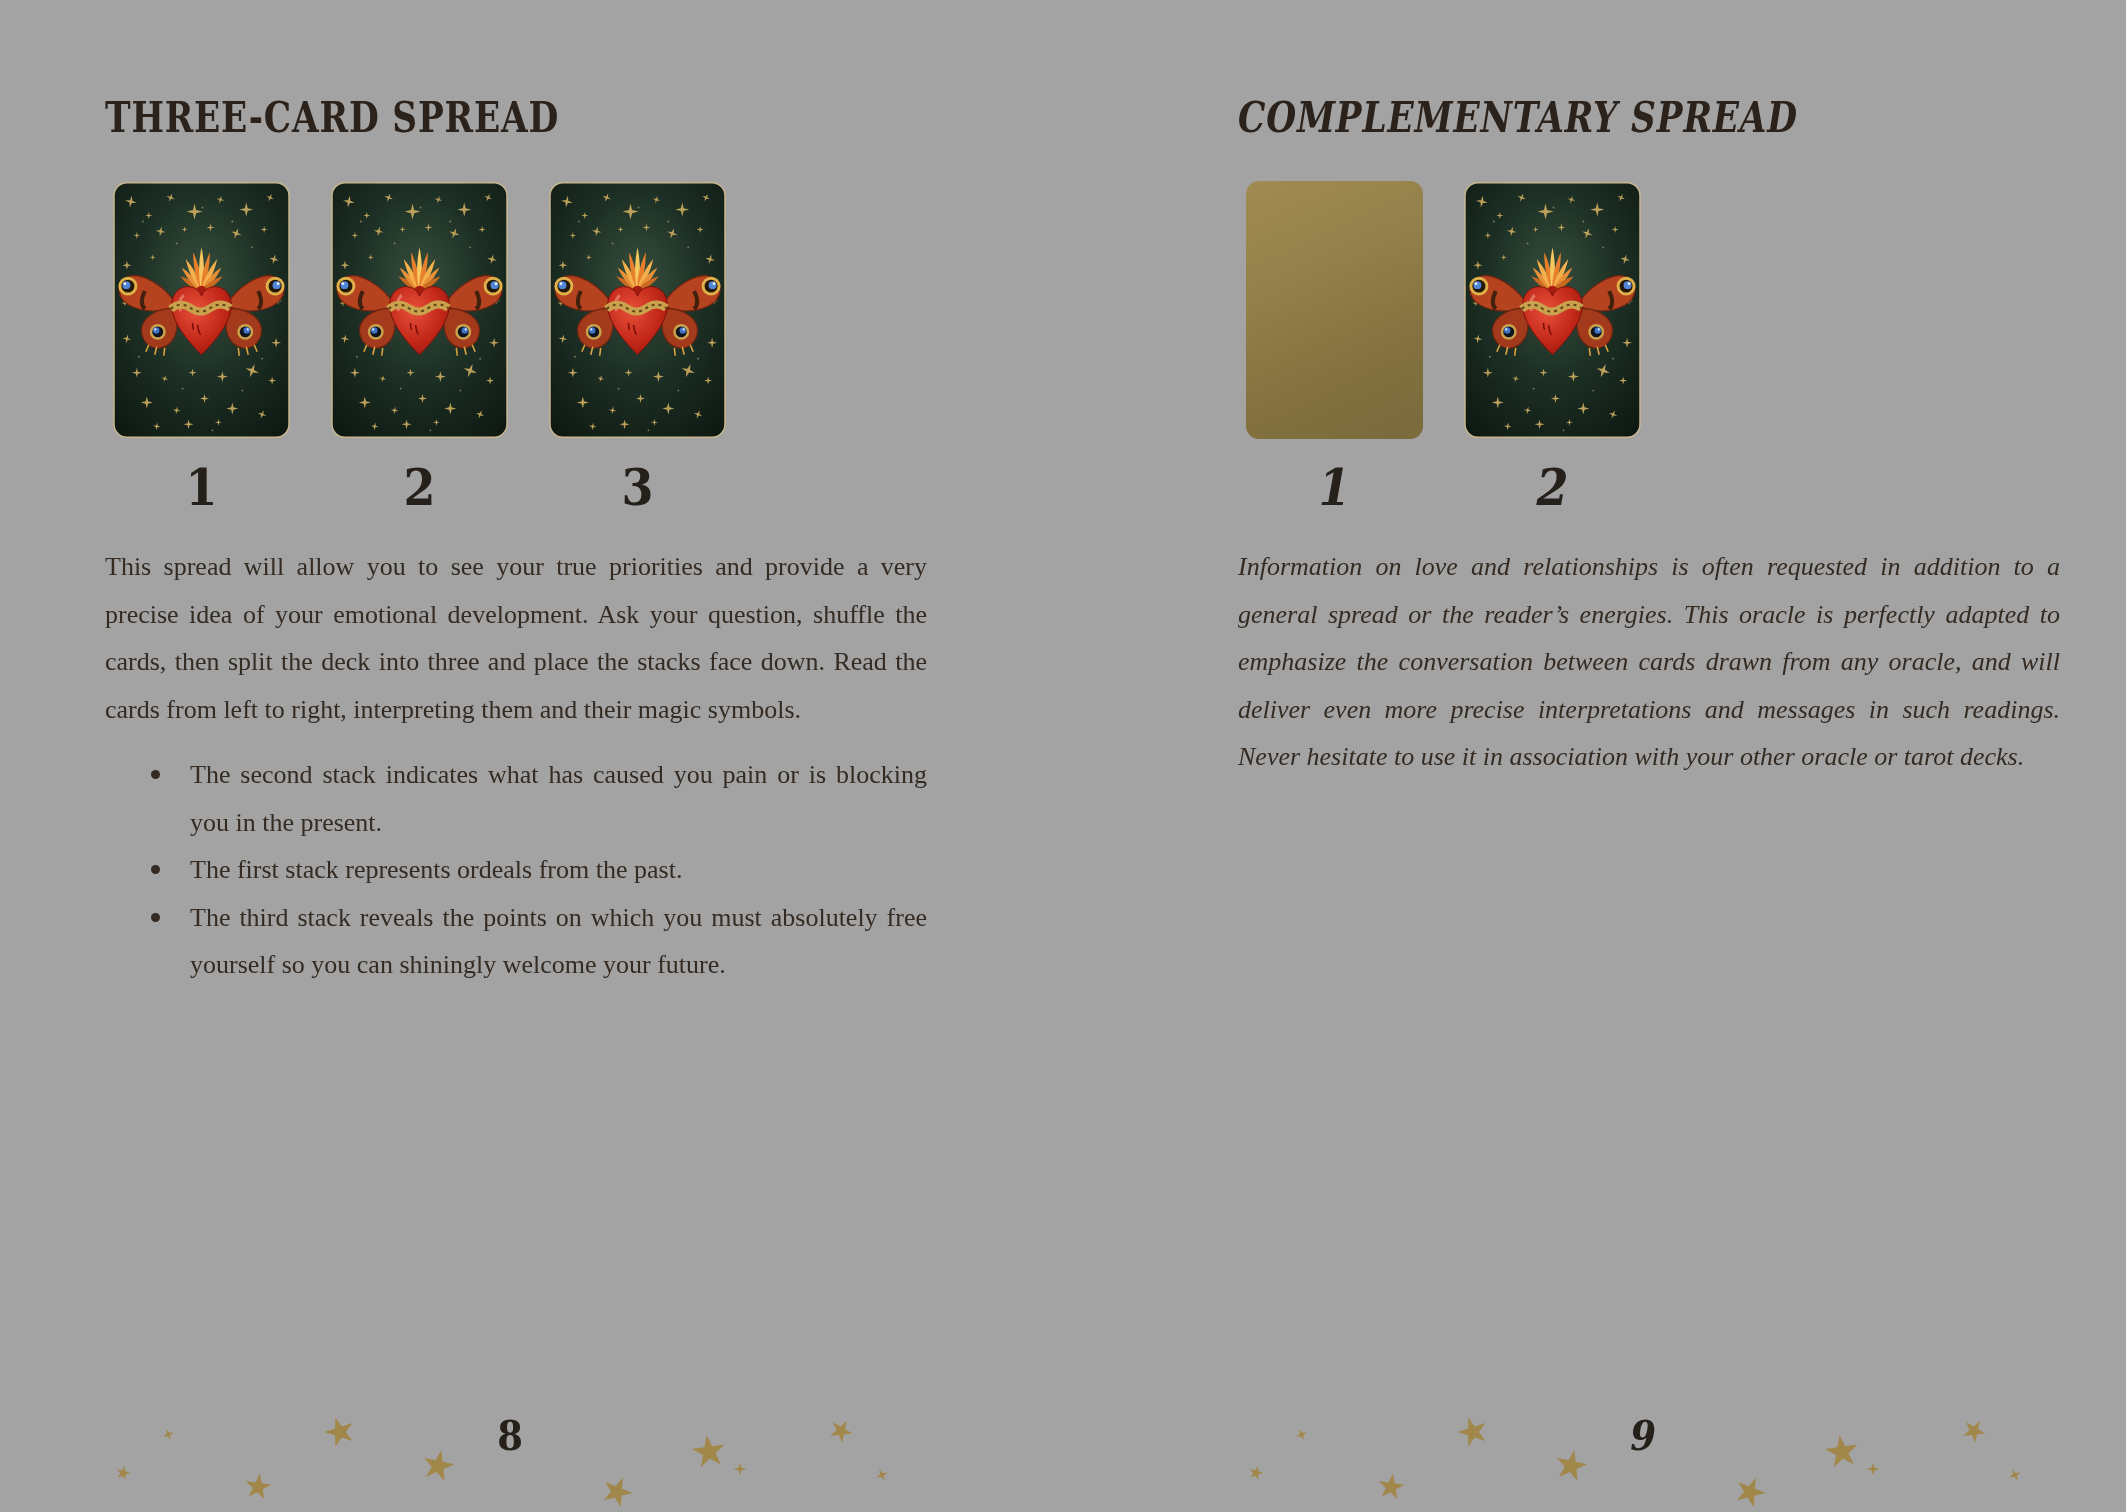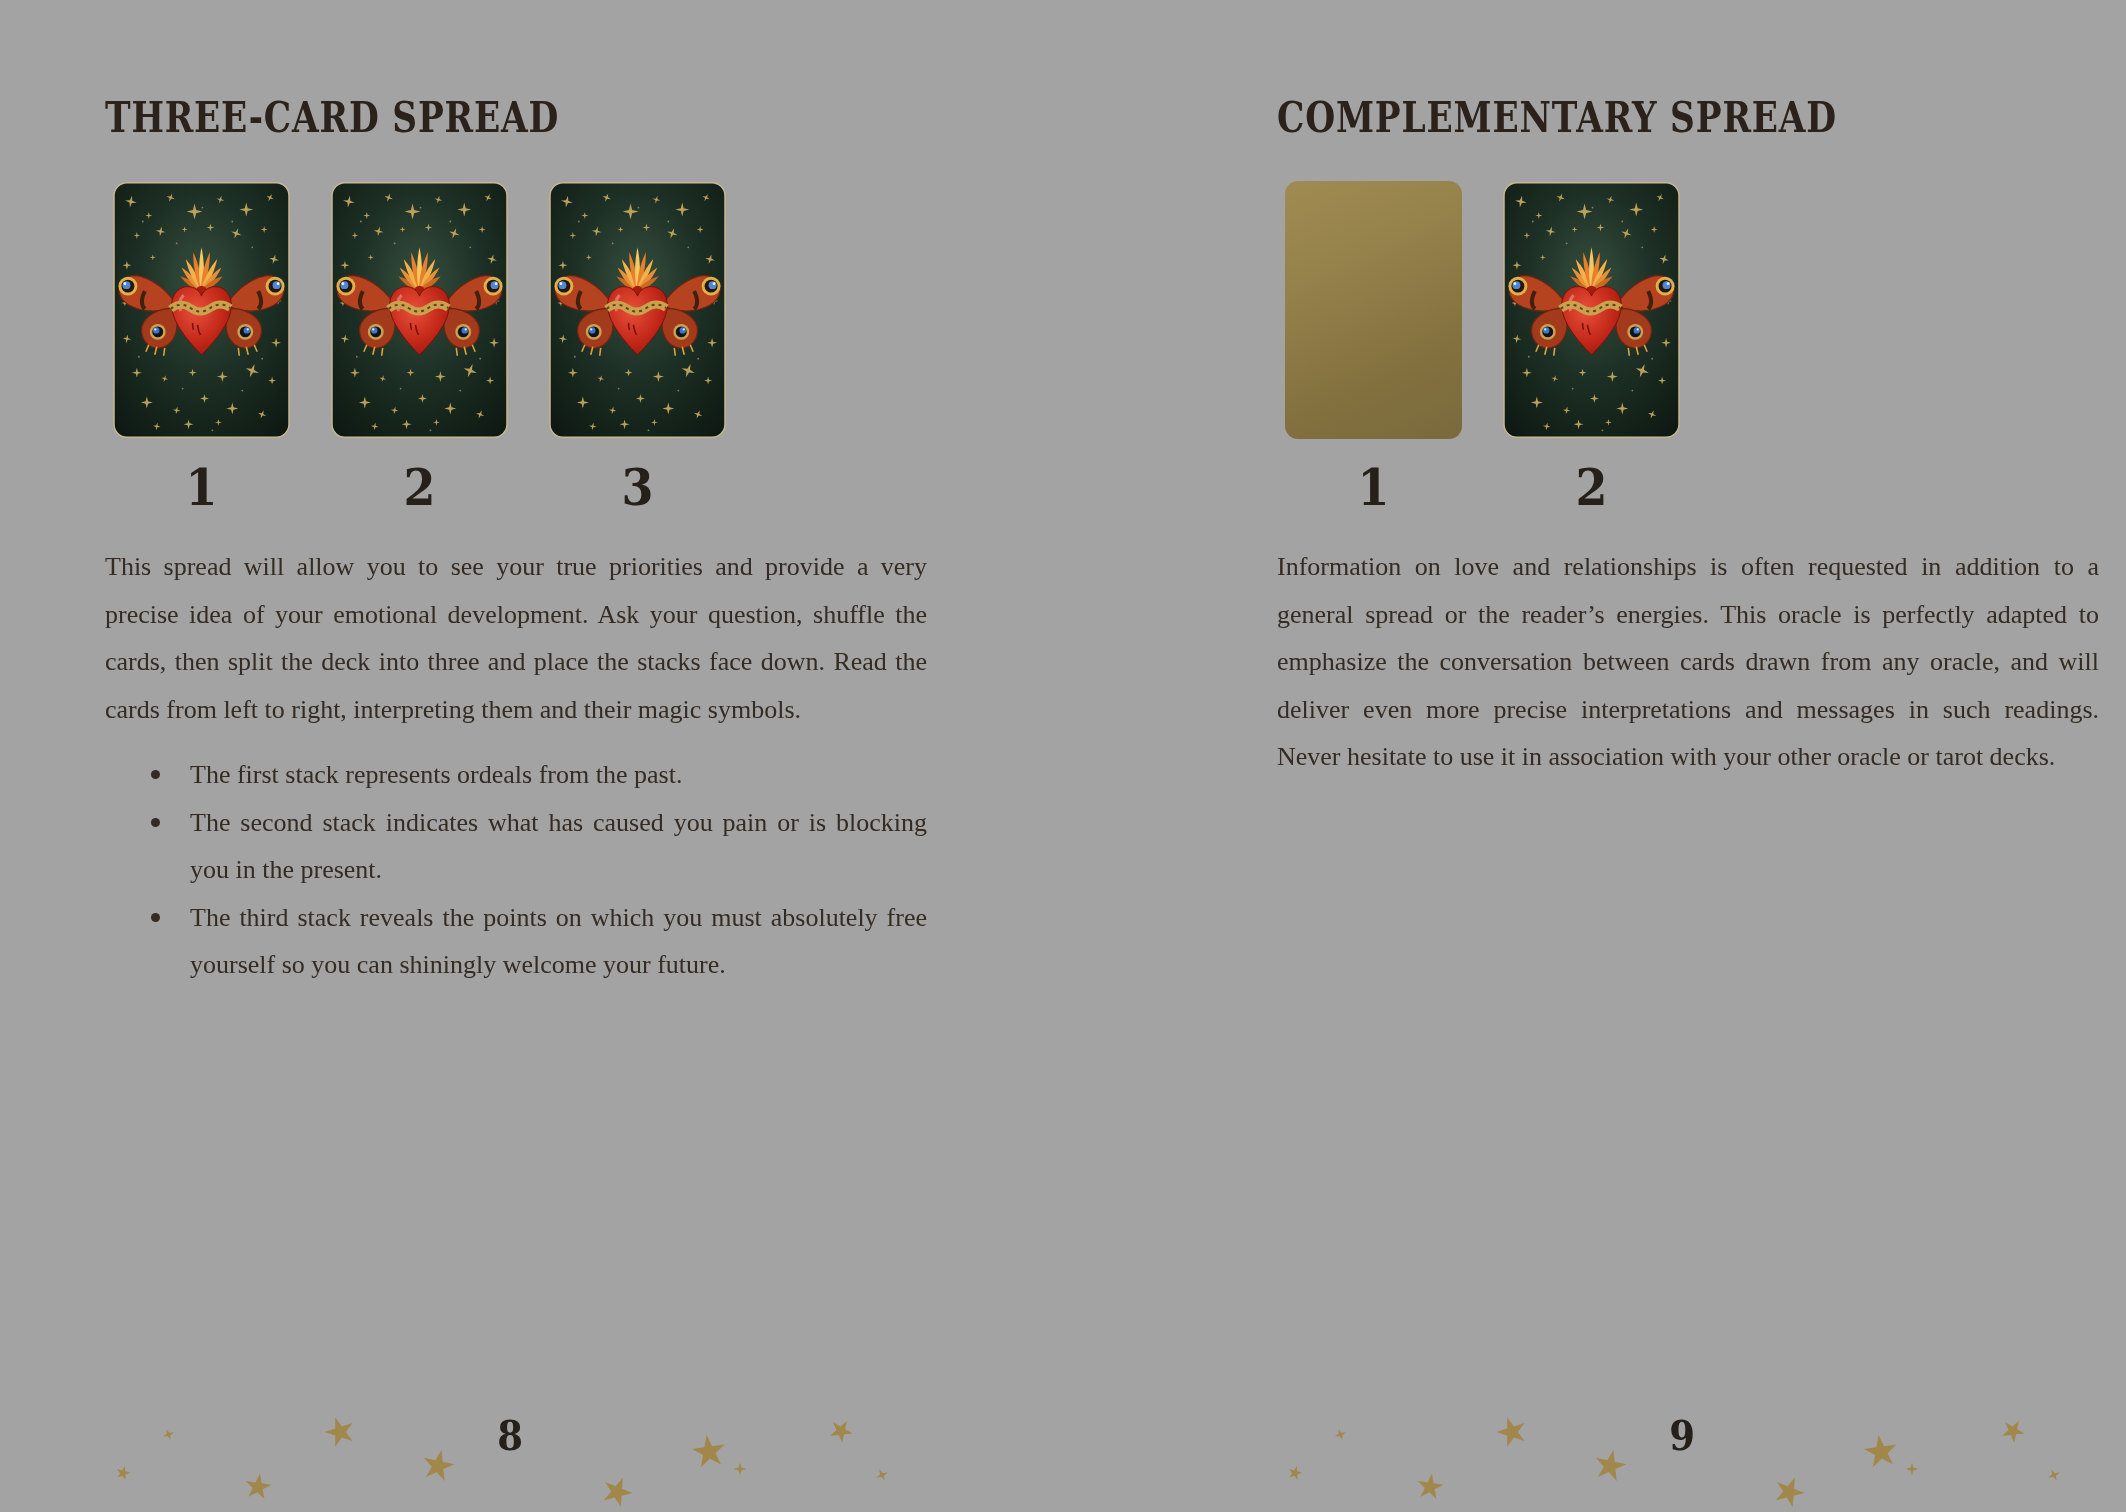--- a/index.html
+++ b/index.html
@@ -7,21 +7,21 @@
   .spread{
     position:relative;
     width:2126px;height:1512px;
     background:#a3a3a3;
     overflow:hidden;
     font-family:"Liberation Serif","DejaVu Serif",serif;
     color:#342b23;
   }
   .page{position:absolute;top:96px;width:825px;}
   .page.left{left:105px;}
-  .page.right{left:1277px;}
+  .page.right{left:1238px;font-style:italic;}
   .title{
     margin:0;
     font-family:"DejaVu Serif",serif;
     font-weight:bold;
     font-size:43px;
     letter-spacing:1px;
     color:#2b221b;
     transform:scaleX(0.80);
     transform-origin:left top;
     white-space:nowrap;
@@ -449,25 +449,25 @@
       <div class="num-cell">1</div>
       <div class="num-cell">2</div>
       <div class="num-cell">3</div>
     </div>
 
     <div class="text-col">
       <p>This spread will allow you to see your true priorities and provide a very precise idea of your emotional development. Ask your question, shuffle the cards, then split the deck into three and place the stacks face down. Read the cards from left to right, interpreting them and their magic symbols.</p>
       <div class="bullets">
         <div class="bullet">
           <span class="dot"></span>
-          <span>The first stack represents ordeals from the past.</span>
+          <span>The second stack indicates what has caused you pain or is blocking you in the present.</span>
         </div>
         <div class="bullet">
           <span class="dot"></span>
-          <span>The second stack indicates what has caused you pain or is blocking you in the present.</span>
+          <span>The first stack represents ordeals from the past.</span>
         </div>
         <div class="bullet">
           <span class="dot"></span>
           <span>The third stack reveals the points on which you must absolutely free yourself so you can shiningly welcome your future.</span>
         </div>
       </div>
     </div>
 
     <div class="star-field">
         <span class="star" style="left:10px;top:74px;">

